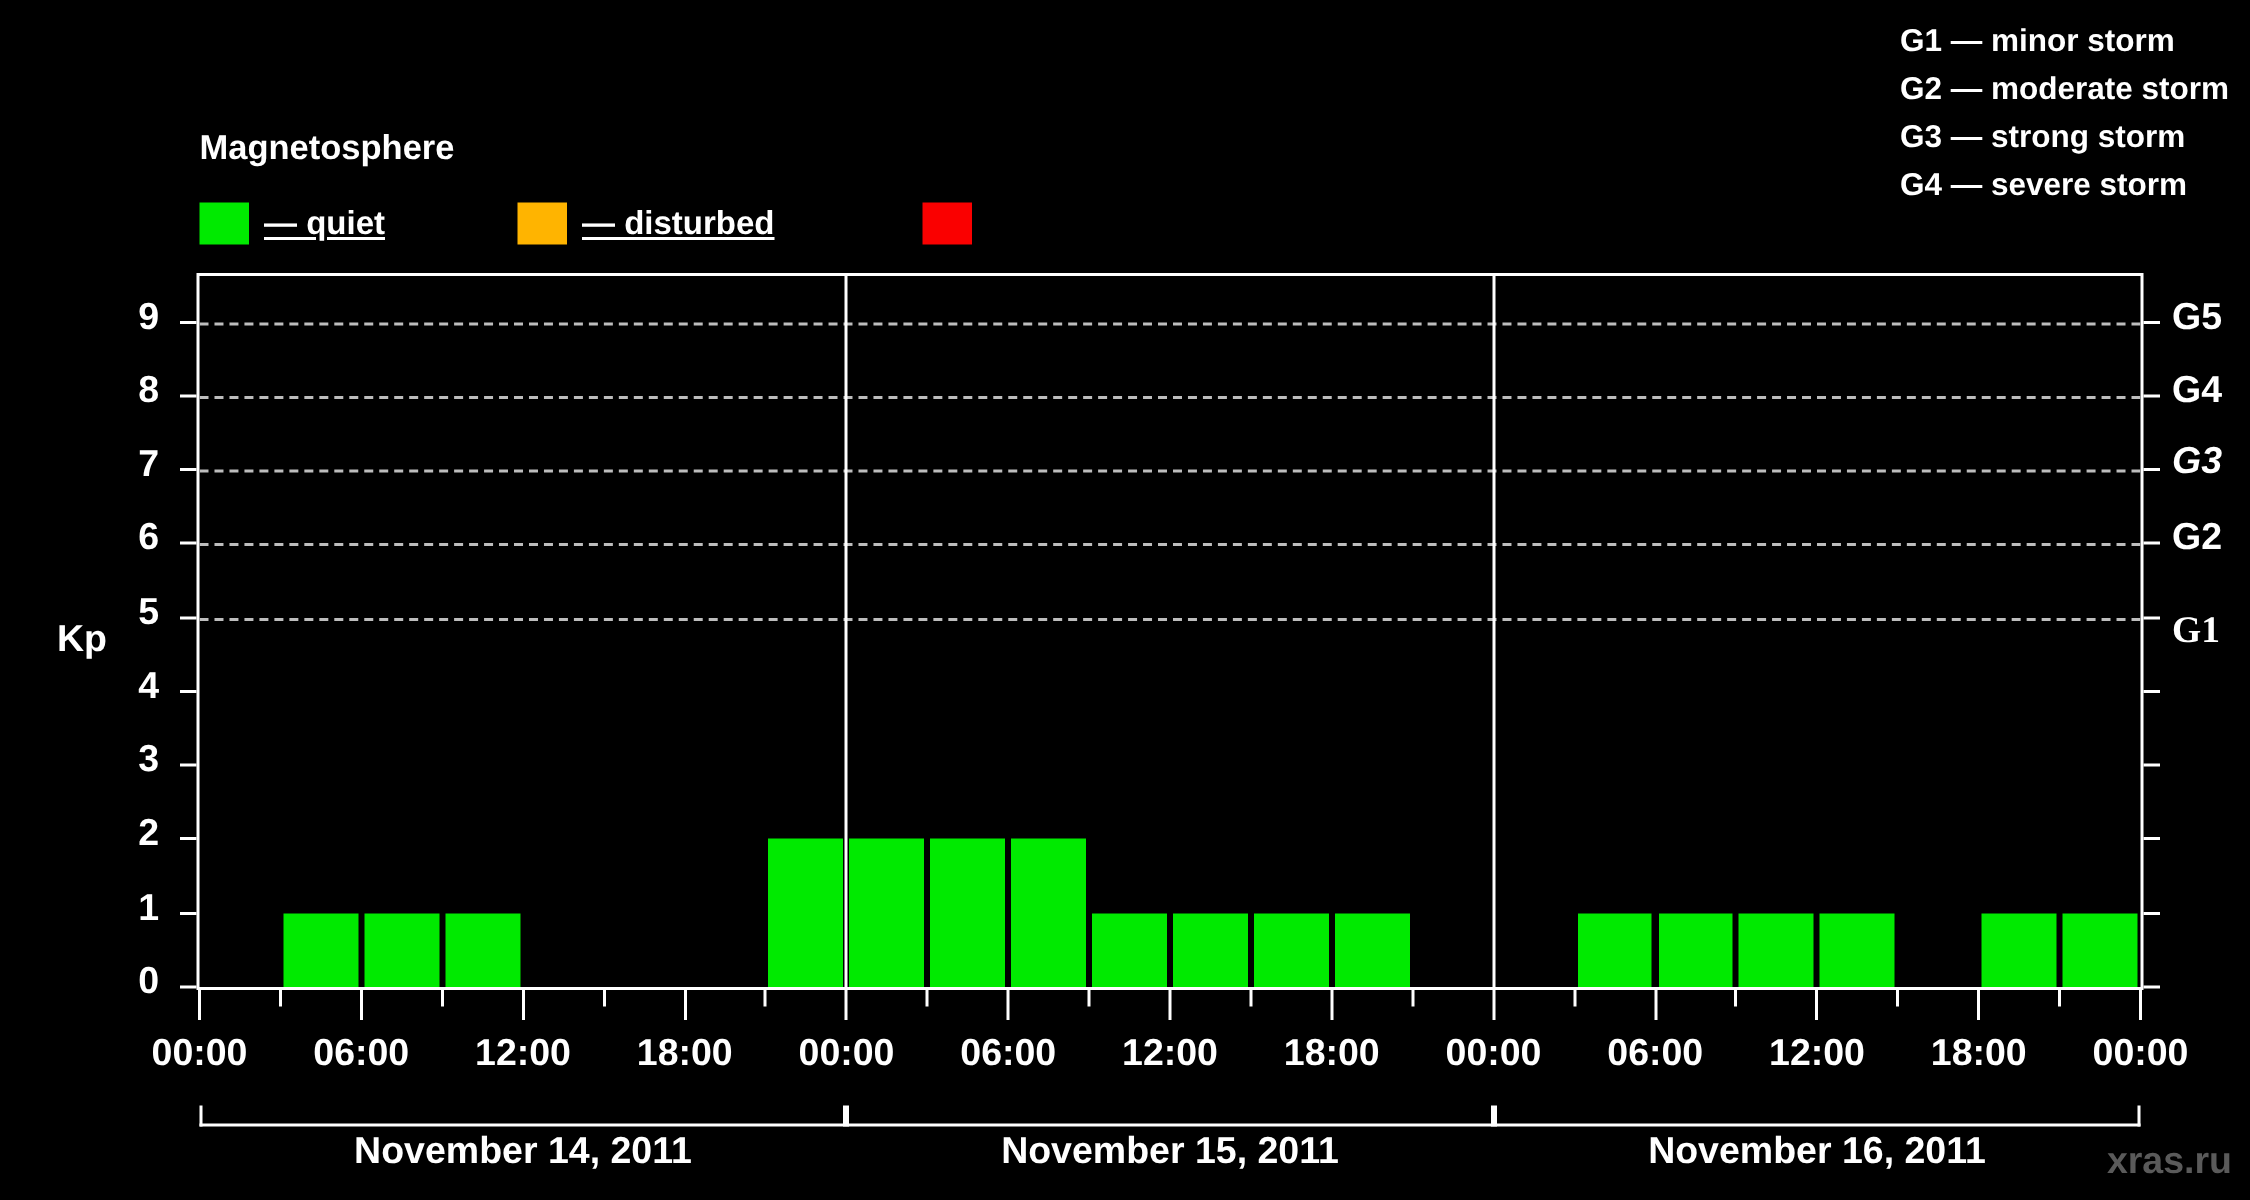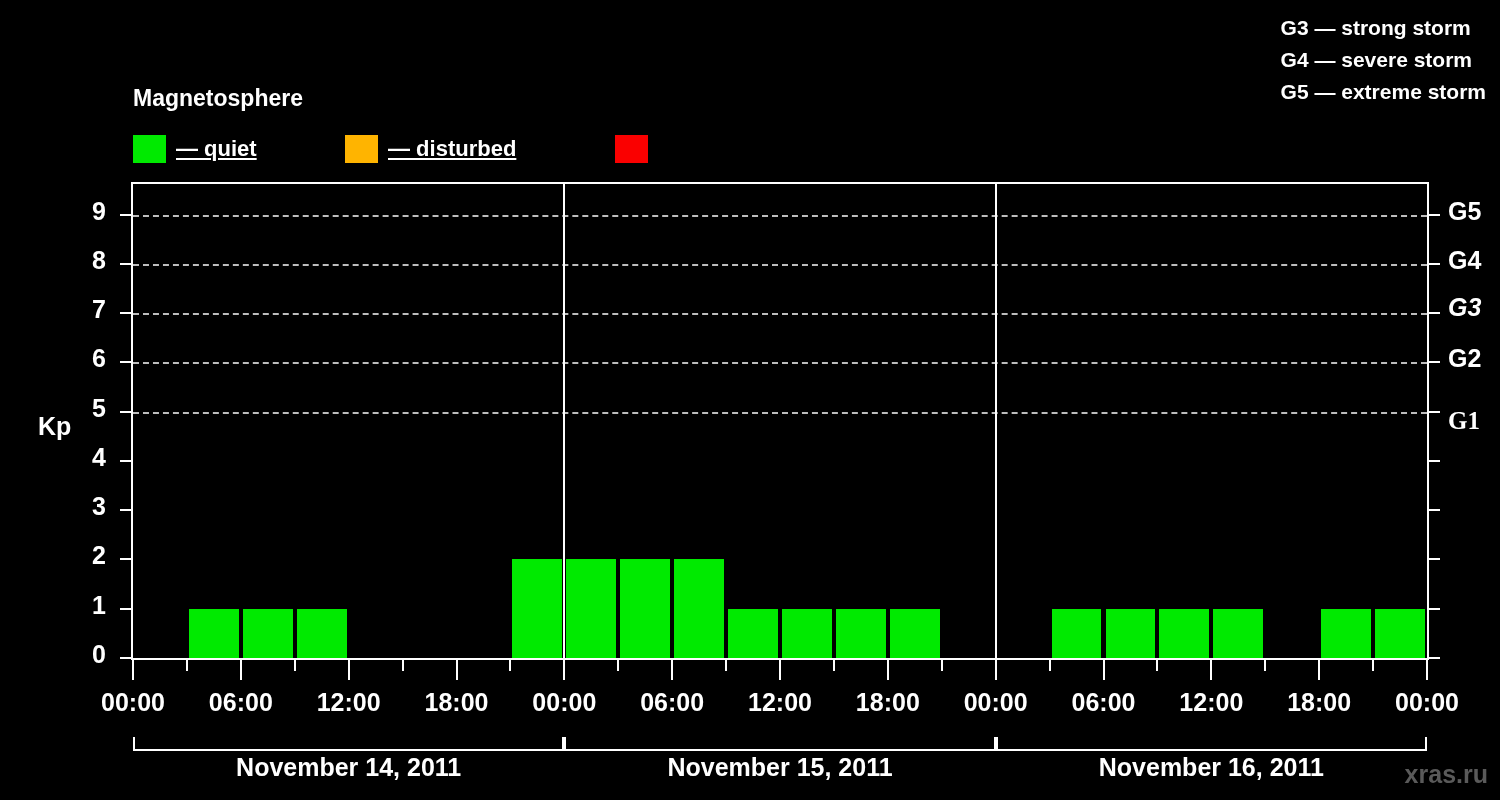--- a/index.html
+++ b/index.html
@@ -67,23 +67,24 @@
     <div class="legend-item" style="left:212px;">
       <span class="legend-swatch" style="background: rgb(255, 180, 0);"></span>
       <span class="legend-text">— disturbed</span>
     </div>
     <div class="legend-item" style="left:482px;">
       <span class="legend-swatch" style="background: rgb(250, 0, 0);"></span>
     </div>
   </div>
 
   <div class="gscale">
+    <div class="gscale-row">G1 — minor storm</div>
+    <div class="gscale-row">G2 — moderate storm</div>
     <div class="gscale-row">G3 — strong storm</div>
     <div class="gscale-row">G4 — severe storm</div>
-    <div class="gscale-row">G5 — extreme storm</div>
   </div>
 
   <div class="axis-name">Kp</div>
 
   <div class="plot">
     <div class="plot-inner" id="plot-inner">
         <div class="gridline" style="top: 227.638px;"></div>
         <div class="gridline" style="top: 178.366px;"></div>
         <div class="gridline" style="top: 129.094px;"></div>
         <div class="gridline" style="top: 79.8212px;"></div>

